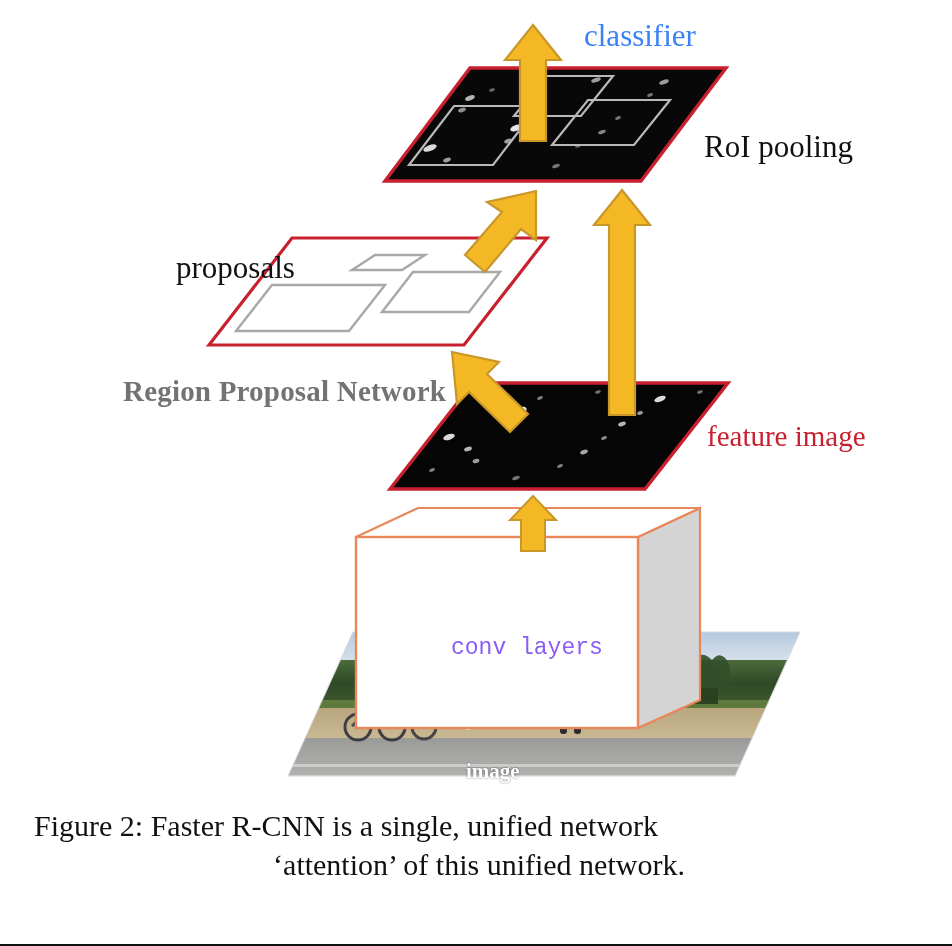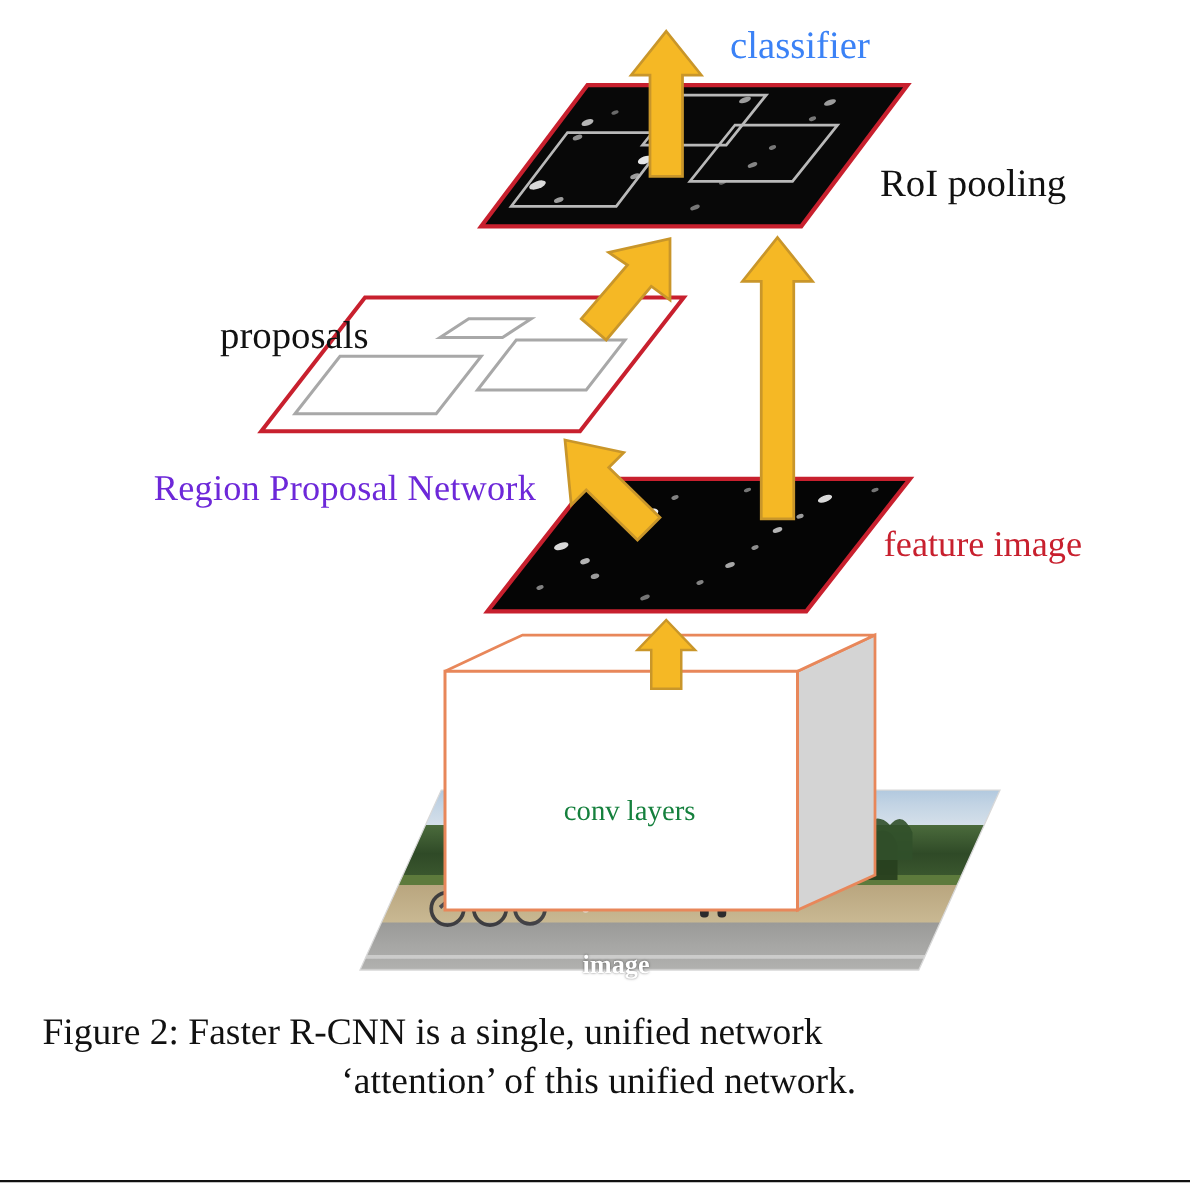--- a/index.html
+++ b/index.html
@@ -53,33 +53,34 @@
   }
   #label-proposals {
     left: 148px; top: 252px;
     font-size: 31px;
     color: #111111;
     margin-left: 28px;
   }
   #label-rpn {
     left: 123px; top: 377px;
     font-size: 29px;
-    font-weight: normal;
-    color: #6d28d9;
+    font-weight: bold;
+    color: #737373;
     letter-spacing: 0.2px;
   }
   #label-feature-maps {
     left: 707px; top: 422px;
     font-size: 29px;
     color: #c8202e;
   }
   #label-conv-layers {
     left: 451px; top: 637px;
     font-size: 23px;
-    color: #15803d;
+    color: #8b5cf6;
+    font-family: Liberation Mono, monospace;
   }
   #label-image {
     left: 466px; top: 746px;
     font-size: 21px;
     font-weight: bold;
     color: #ffffff;
     text-shadow: 0 0 2px rgba(0,0,0,0.55);
     margin-top: 15px;
   }
 

